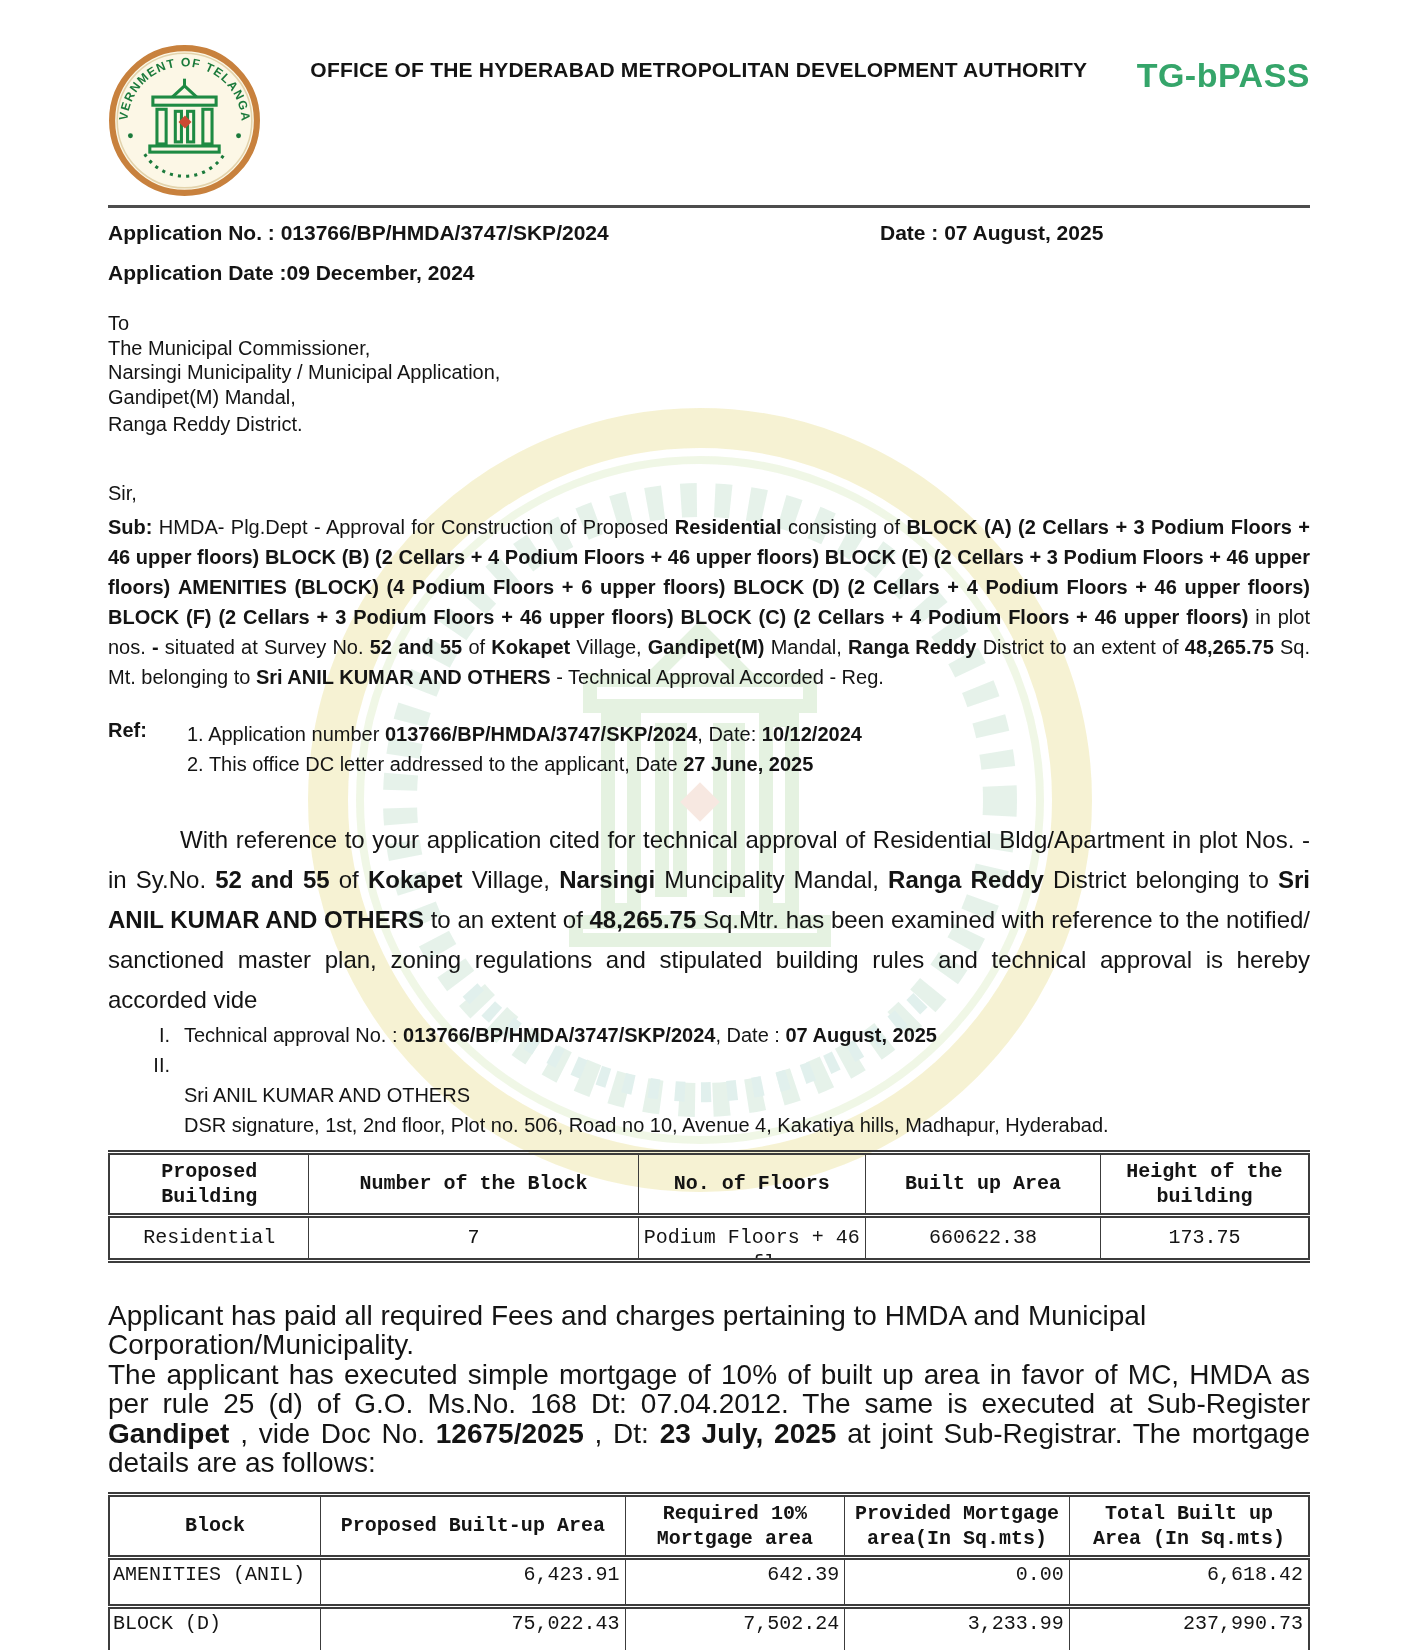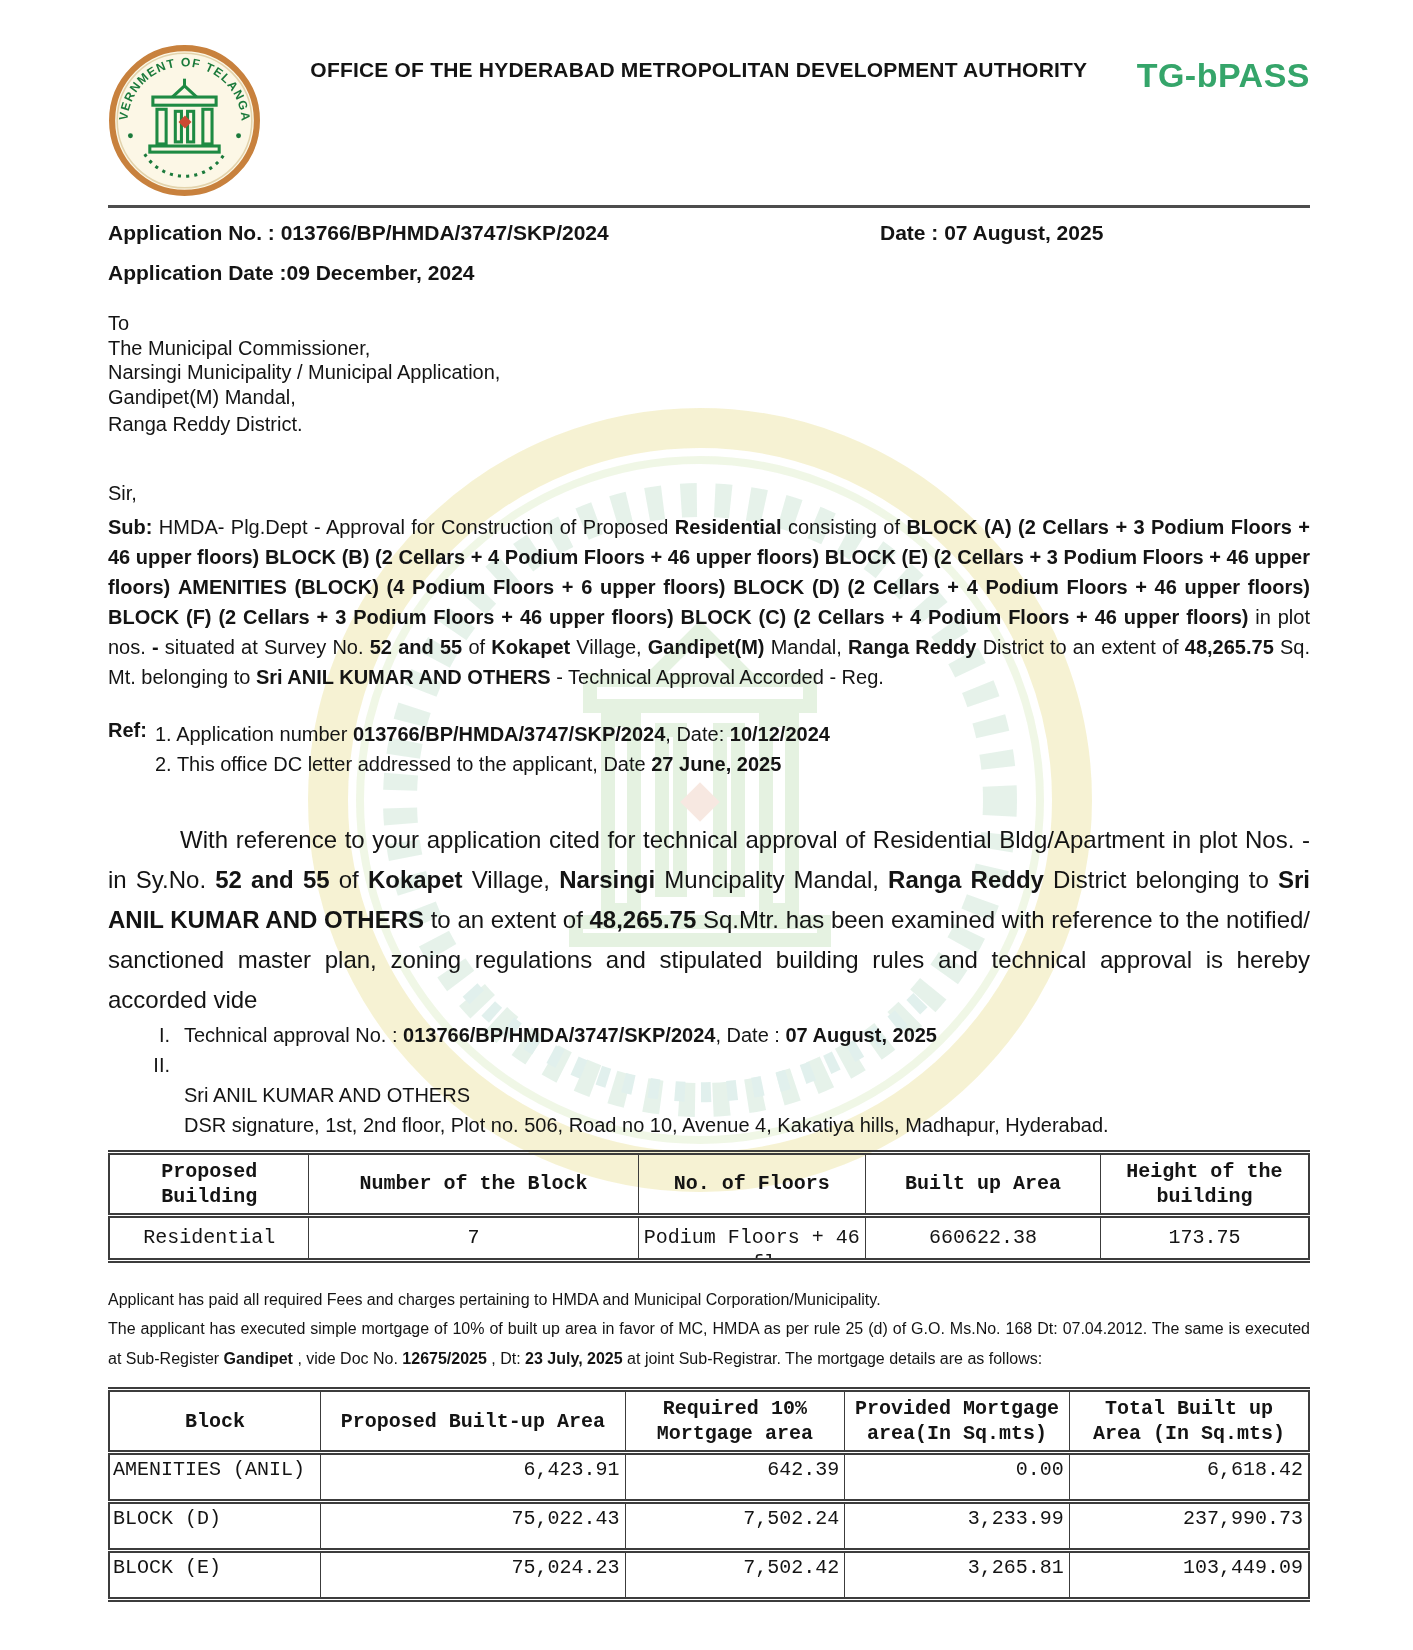--- a/index.html
+++ b/index.html
@@ -40,21 +40,21 @@
   .meta-line1 { display: flex; margin-top: 13px; font-size: 21px; font-weight: bold; }
   .meta-app-no { width: 772px; flex: 0 0 auto; }
   .meta-line2 { margin-top: 16px; font-size: 21px; font-weight: bold; }
   
   .recipient { margin-top: 26px; font-size: 20px; line-height: 24.5px; }
   .recipient .line5 { margin-top: 3px; }
   
   .salutation { margin-top: 45px; font-size: 20px; }
   .subject { margin-top: 7px; font-size: 20px; line-height: 30px; text-align: justify; }
   .subject b, .rich b { font-weight: bold; }
-  .ref-row { display: flex; margin-top: 27px; font-size: 20px; }
+  .ref-row { display: flex; margin-top: 27px; font-size: 20px; gap: 32px; }
   .ref-label { font-weight: bold; width: 47px; flex: 0 0 auto; }
   .ref-items div { line-height: 30px; }
   .body-para { margin-top: 41px; font-size: 24px; line-height: 40px; text-align: justify; text-indent: 72px; }
   .roman-list { font-size: 20px; }
   .roman-item { display: flex; line-height: 30px; padding-left: 30px; }
   .roman-num { width: 32px; text-align: right; margin-right: 14px; flex: 0 0 auto; }
   .owner-lines { font-size: 20px; line-height: 30px; padding-left: 76px; }
   
   .doc-table { border-collapse: collapse; width: 100%; font-size: 20px; color: #141414;
                border-left: 2px solid #3c3c3c; border-right: 2px solid #3c3c3c; font-family: Liberation Mono, monospace; }
@@ -77,21 +77,21 @@
   }
   .t2 { margin-top: 14px; }
   .t2 td { height: 49px; vertical-align: top; padding-top: 2px; line-height: 26px; }
   .t2 td.c0 { width: 212px; text-align: left; padding-left: 3px; }
   .t2 td.c1 { width: 305px; }
   .t2 td.c2 { width: 220px; }
   .t2 td.c3 { width: 225px; }
   .t2 td.c4 { width: 240px; }
   .t2 td.c1, .t2 td.c2, .t2 td.c3, .t2 td.c4 { text-align: right; padding-right: 5px; }
   
-  .fees { margin-top: 22px; font-size: 16px; }
+  .fees { margin-top: 38px; font-size: 28px; }
   .fees p { line-height: 29.5px; margin: 0; }
   .fees .p2 { text-align: justify; }
 </style>
 </head>
 <body>
 
 <div class="page">
 
   <svg class="watermark" width="820" height="820" viewBox="0 0 820 820" aria-hidden="true">
     <circle cx="410" cy="410" r="372" fill="none" stroke="#f2ecbc" stroke-width="40"></circle>

